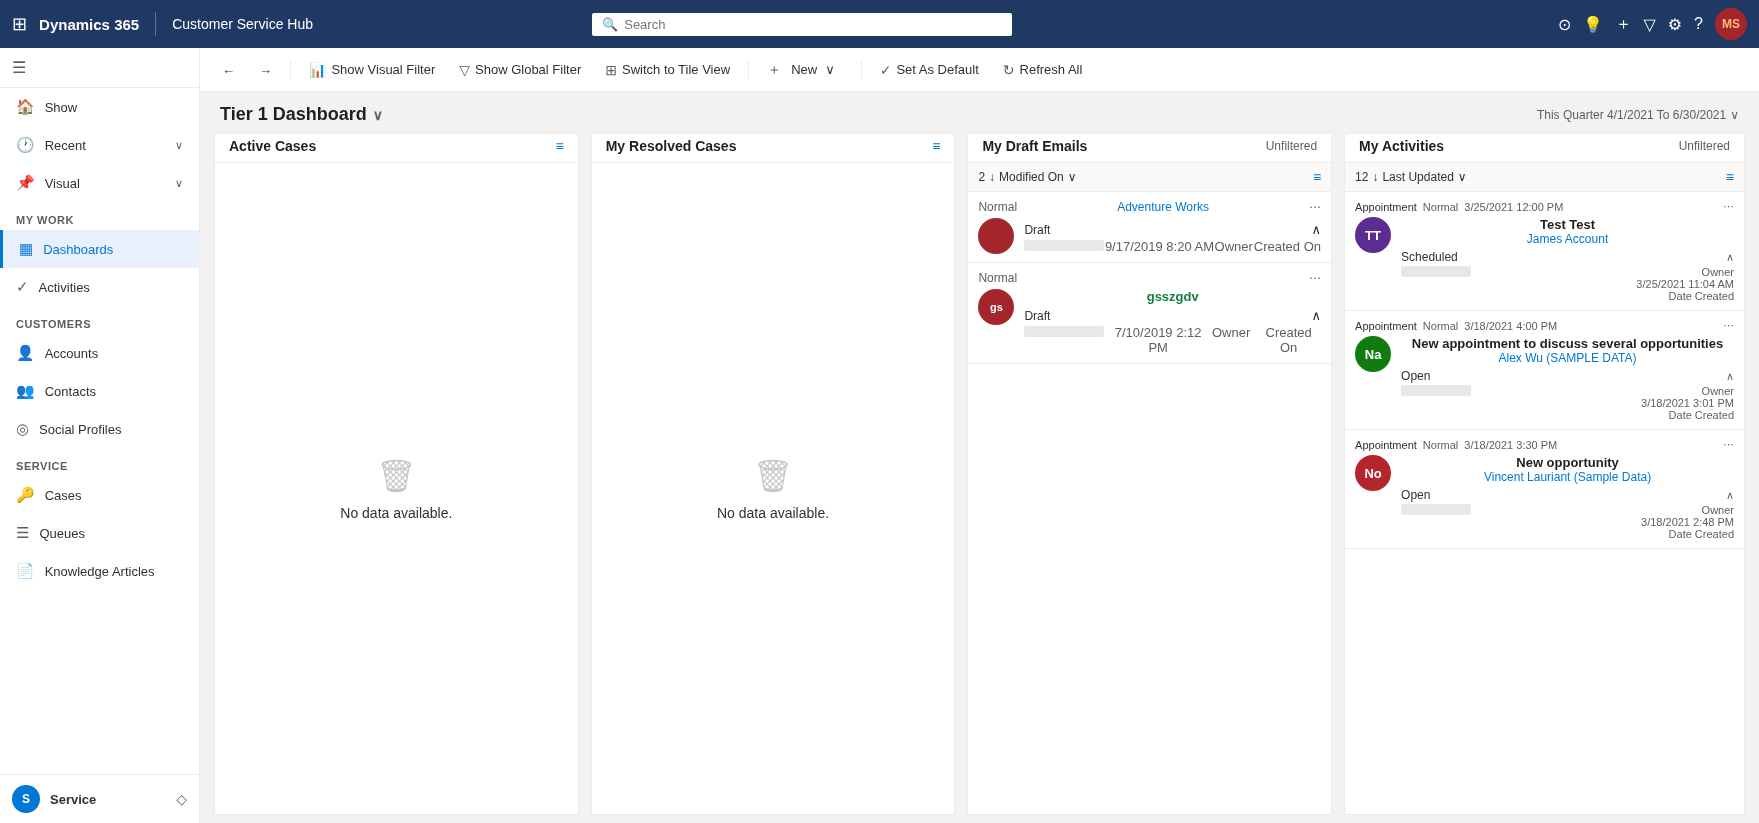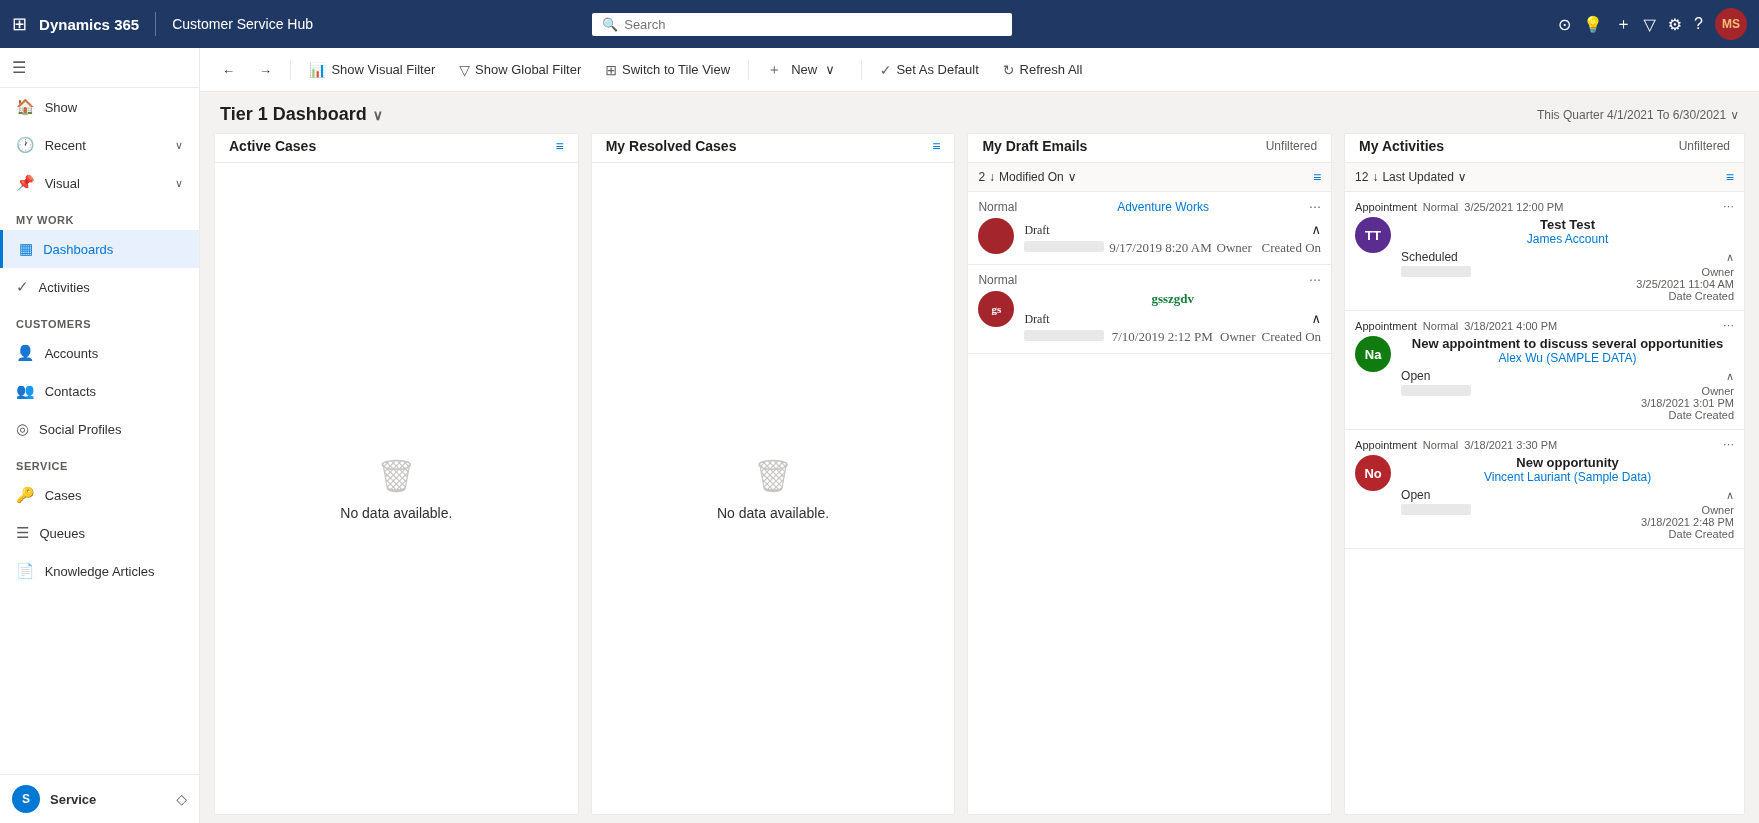--- a/index.html
+++ b/index.html
@@ -136,21 +136,21 @@
     .activity-account { font-size: 12px; color: #0078d4; cursor: pointer; }
     .activity-status-row { display: flex; align-items: center; justify-content: space-between; margin-top: 4px; }
     .activity-status { font-size: 12px; color: #323130; font-weight: 500; }
     .activity-status-chevron { font-size: 11px; color: #605e5c; }
     .activity-dates { display: flex; justify-content: space-between; font-size: 11px; color: #605e5c; margin-top: 2px; }
 
     
     .draft-item { border-bottom: 1px solid #edebe9; padding: 8px 10px; }
     .draft-meta { display: flex; align-items: center; justify-content: space-between; font-size: 12px; color: #605e5c; margin-bottom: 4px; }
     .draft-avatar { width: 36px; height: 36px; border-radius: 50%; display: flex; align-items: center; justify-content: center; font-size: 13px; font-weight: 700; color: white; flex-shrink: 0; background: #a4262c; }
-    .draft-body { display: flex; gap: 10px; align-items: flex-start; font-family: Liberation Serif, serif; }
+    .draft-body { display: flex; gap: 10px; align-items: flex-start; }
     .draft-info { flex: 1; }
     .draft-sender { font-size: 13px; font-weight: 600; color: #15803d; }
     .draft-status-row { display: flex; align-items: center; justify-content: space-between; margin-top: 4px; }
     .draft-status { font-size: 12px; color: #323130; font-weight: 500; }
     .draft-dates { display: flex; justify-content: space-between; font-size: 13px; color: #605e5c; margin-top: 2px; }
     .blurred-text { background: #e8e8e8; border-radius: 2px; height: 11px; display: inline-block; }
     .panel-toolbar-right { margin-left: auto; }
   </style>
 </head>
 <body>

